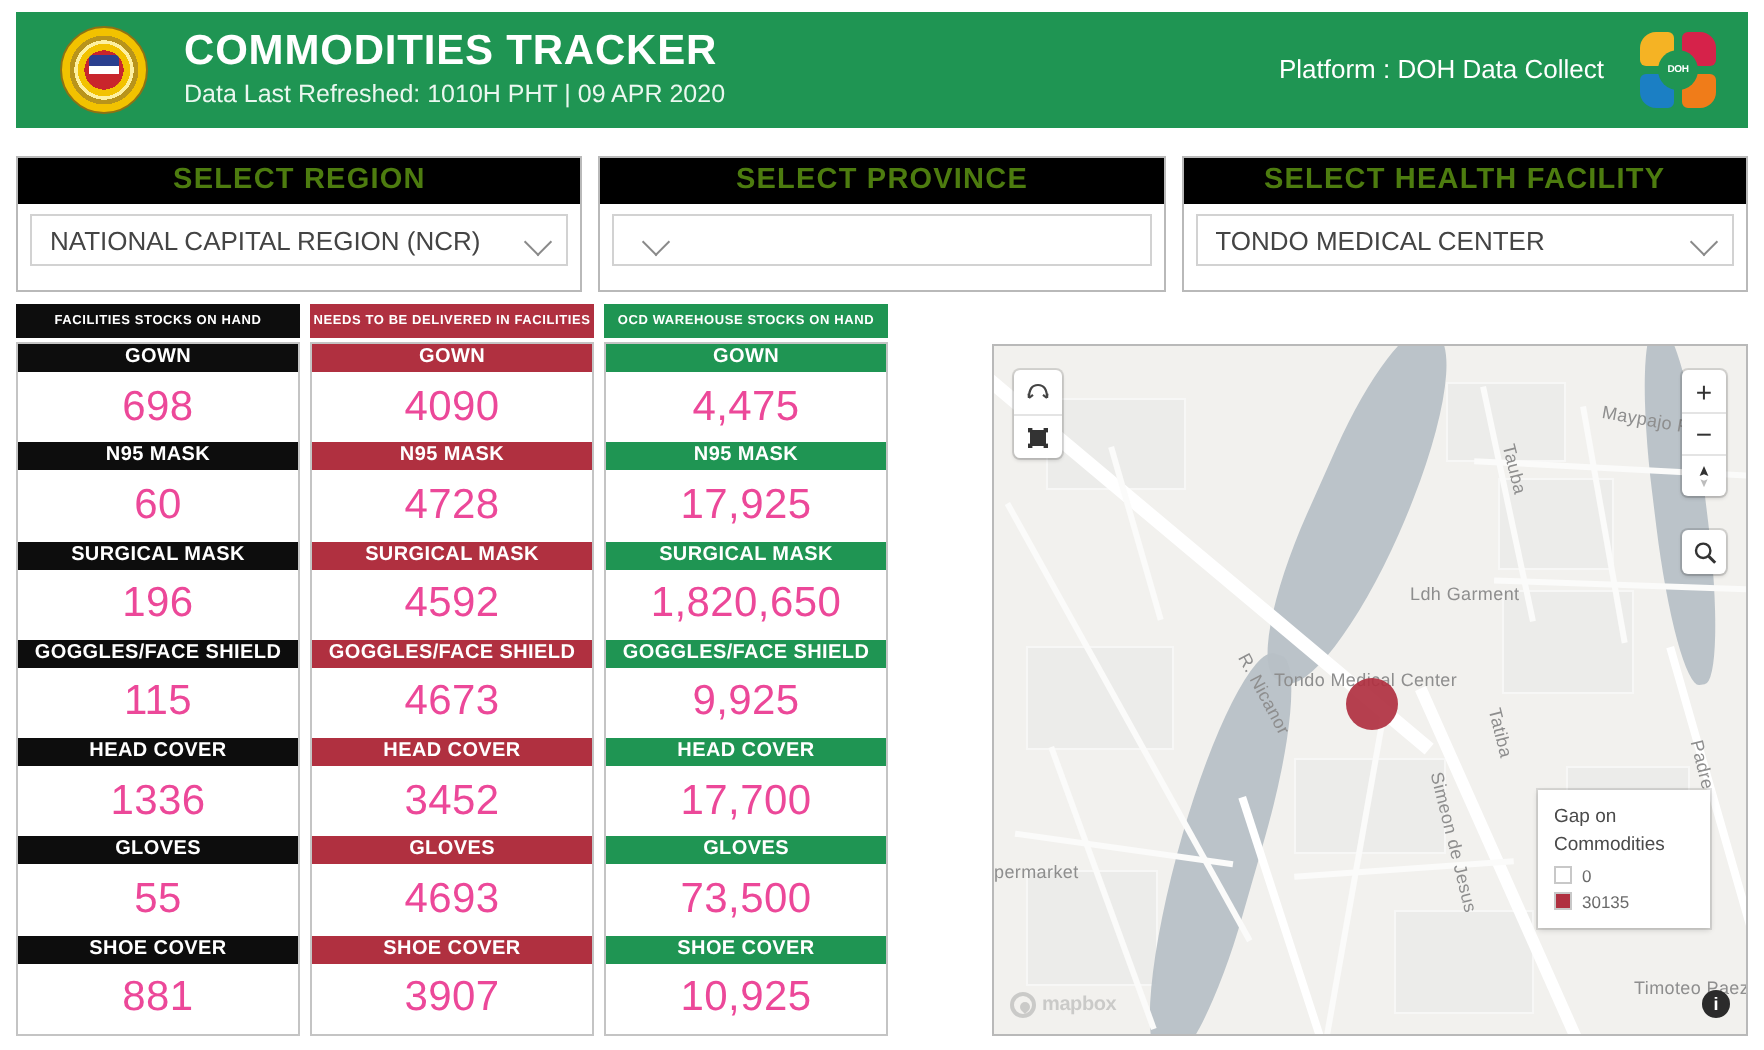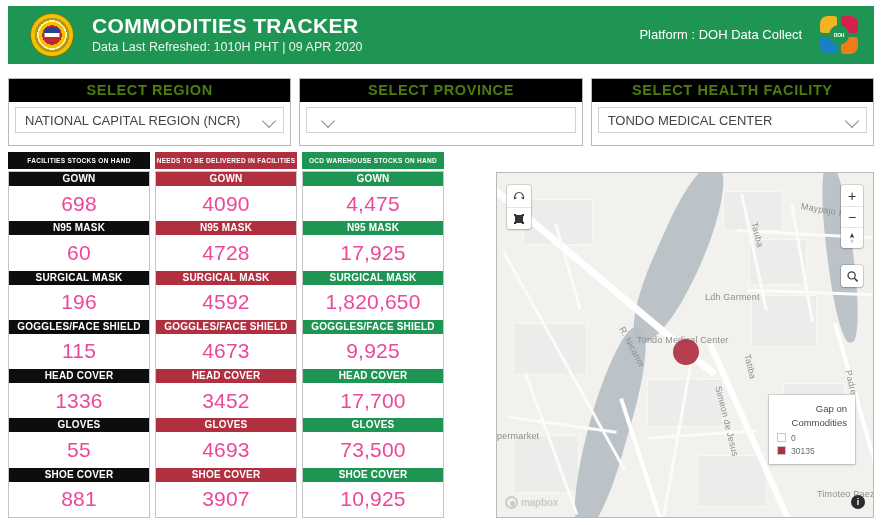--- a/index.html
+++ b/index.html
@@ -363,21 +363,20 @@
     width: 86px;
     background: #ffffff;
     box-shadow: 0 0 0 1px rgba(0,0,0,.10), 0 1px 3px rgba(0,0,0,.16);
     padding: 7px 8px 8px;
   }
   .legend-title {
     font-size: 9.5px;
     color: #4a4a4a;
     line-height: 1.45;
     margin-bottom: 3px;
-    text-align: right;
   }
   .legend-row {
     display: flex;
     align-items: center;
     gap: 5px;
     margin-top: 3px;
   }
   .legend-sw {
     width: 9px; height: 9px;
     flex: 0 0 auto;

